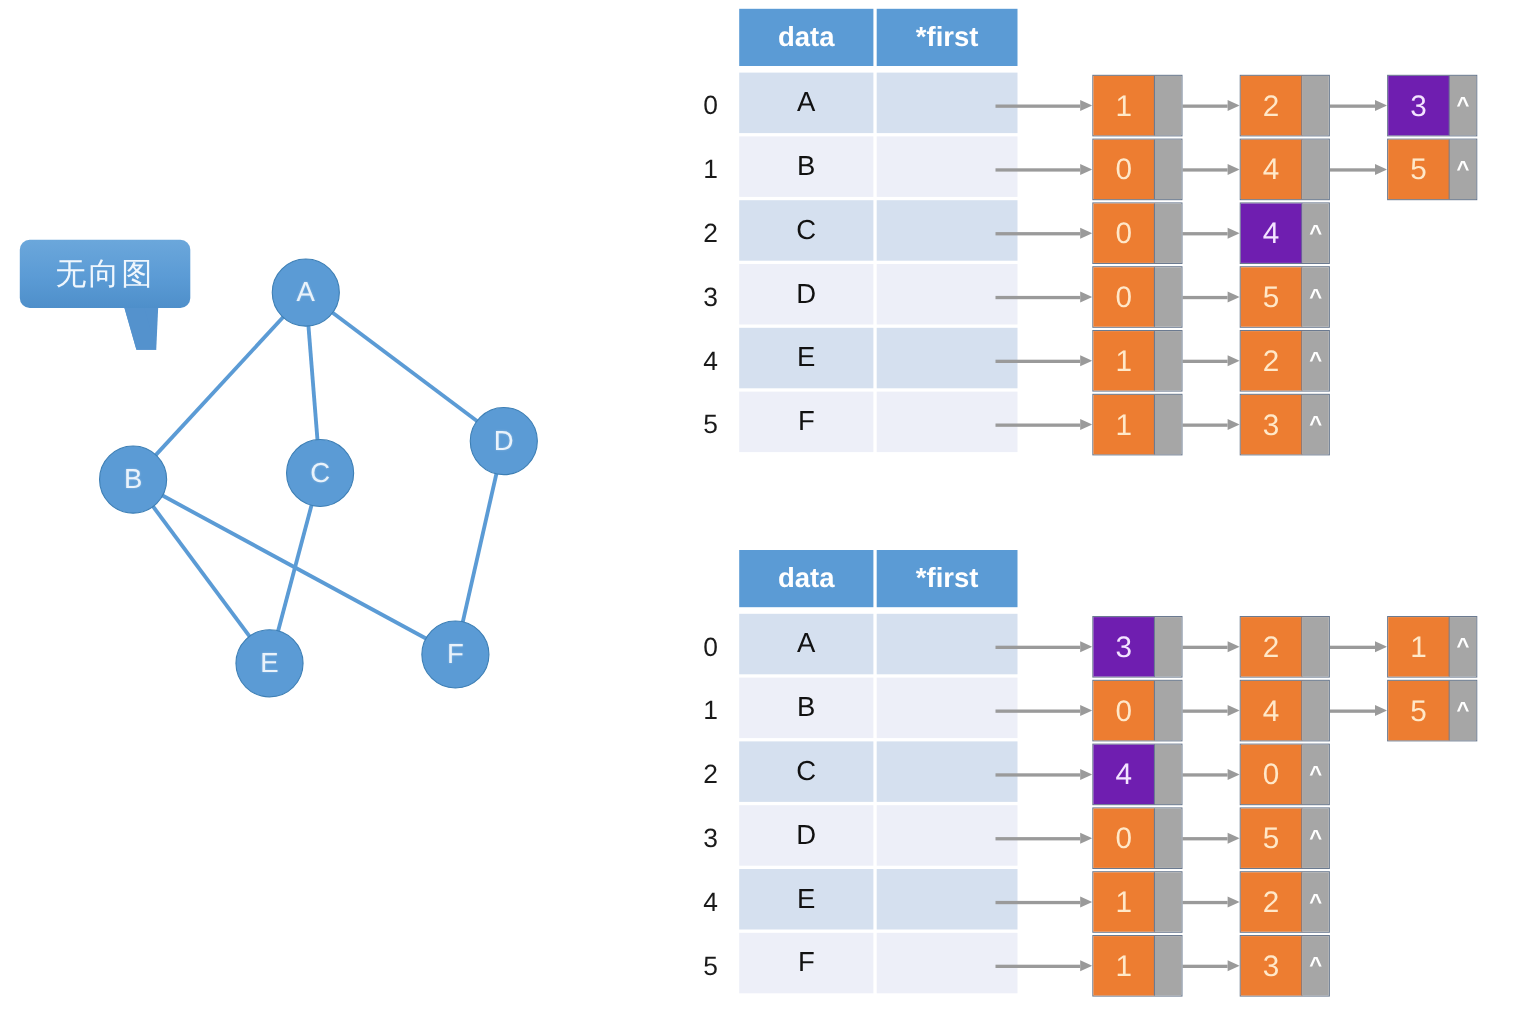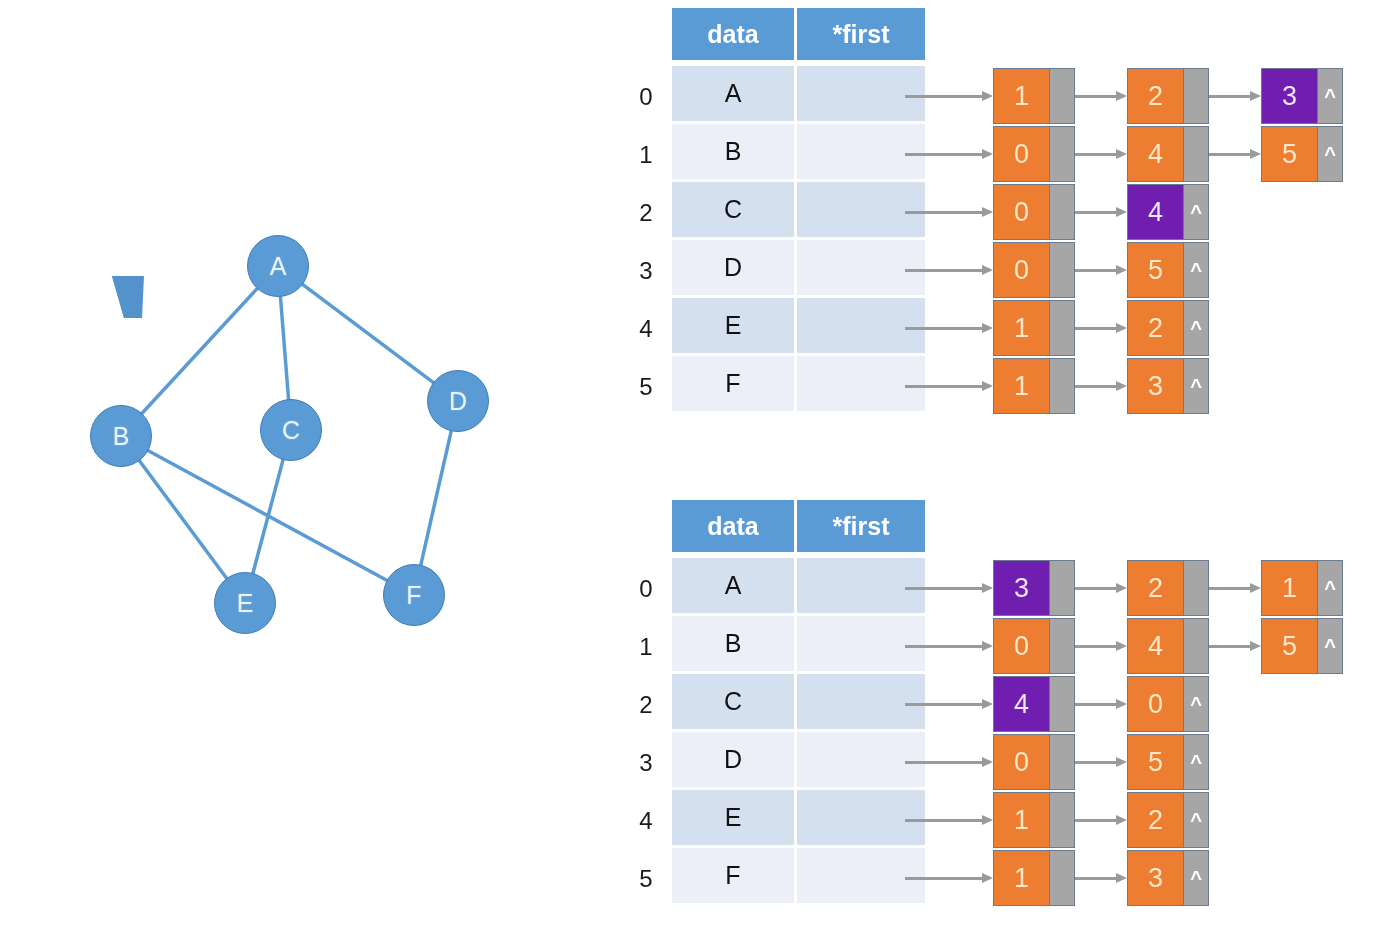--- a/index.html
+++ b/index.html
@@ -137,20 +137,21 @@
         <line x1="258.32467260038266" y1="287.3044946365284" x2="140.67532739961737" y2="414.6955053634716" stroke="#5b9bd5" stroke-width="3.5"></line>
         <line x1="280.29159219546574" y1="294.90931692741424" x2="288.70840780453426" y2="401.09068307258576" stroke="#5b9bd5" stroke-width="3.5"></line>
         <line x1="301.2" y1="283.4" x2="434.8" y2="383.6" stroke="#5b9bd5" stroke-width="3.5"></line>
         <line x1="138.28826173999352" y1="459.2833847627332" x2="227.71173826000648" y2="579.7166152372668" stroke="#5b9bd5" stroke-width="3.5"></line>
         <line x1="146.48883354121958" y1="449.8318243448939" x2="388.5111664587804" y2="581.1681756551061" stroke="#5b9bd5" stroke-width="3.5"></line>
         <line x1="283.5479511760719" y1="458.02618362042523" x2="252.4520488239281" y2="574.9738163795747" stroke="#5b9bd5" stroke-width="3.5"></line>
         <line x1="451.5855906171559" y1="429.28171409708546" x2="420.4144093828441" y2="566.7182859029145" stroke="#5b9bd5" stroke-width="3.5"></line>
       </svg>
 
     <div class="callout-tail"></div>
+    <div class="callout">无向图</div>
 
     <div id="graph-nodes">
         <div class="gnode" style="left: 247px; top: 235px;">
           <span>A</span>
         </div>
         <div class="gnode" style="left: 90px; top: 405px;">
           <span>B</span>
         </div>
         <div class="gnode" style="left: 260px; top: 399px;">
           <span>C</span>

